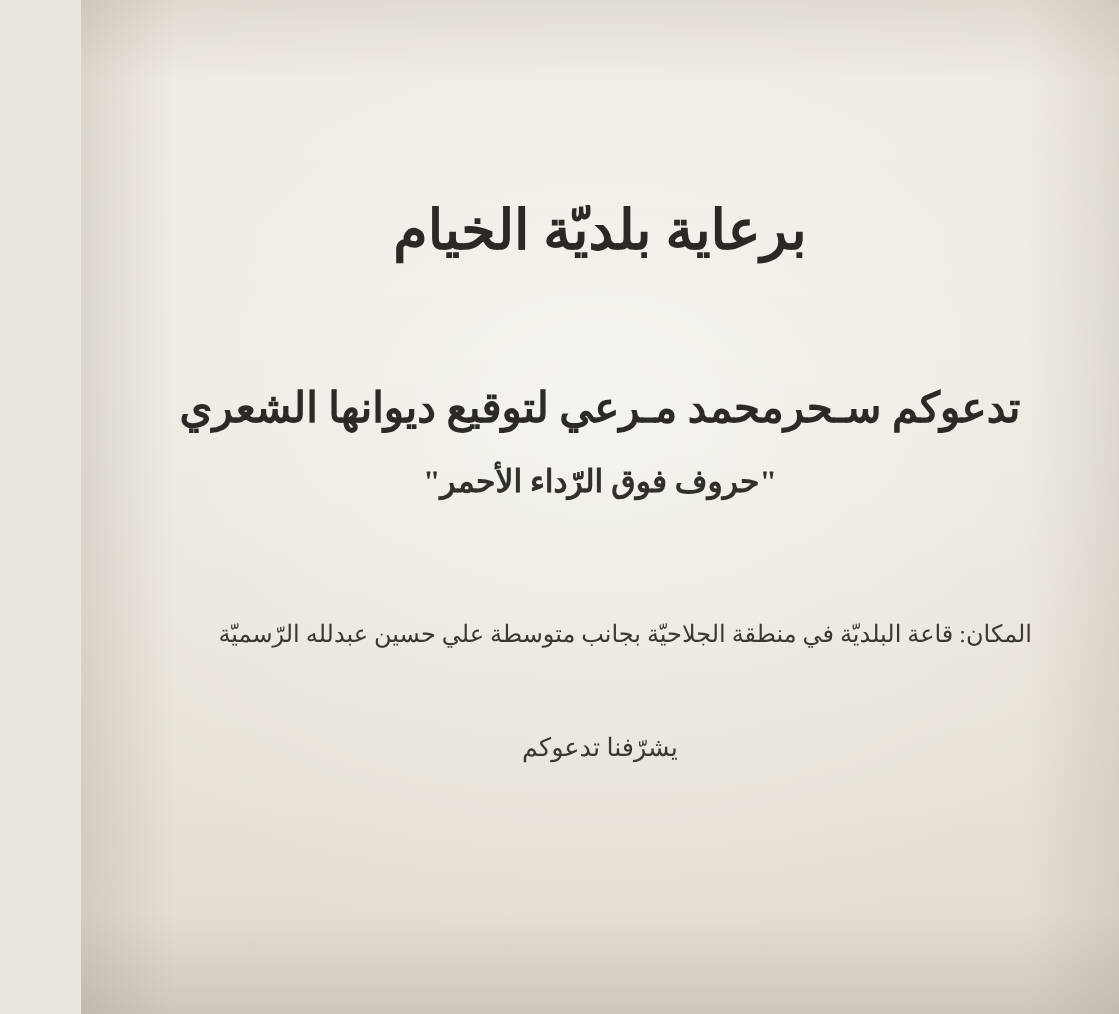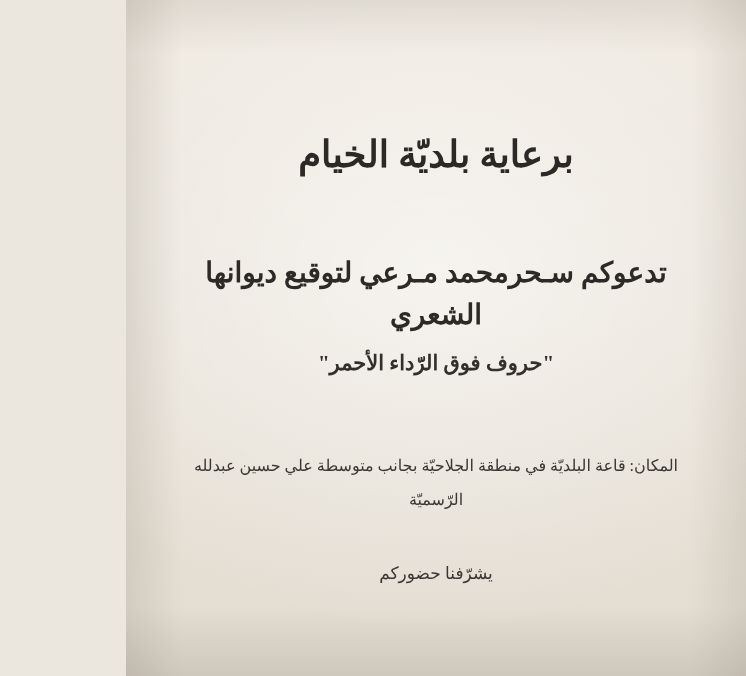--- a/index.html
+++ b/index.html
@@ -9,21 +9,21 @@
   body {
     width: 746px;
     height: 676px;
     overflow: hidden;
     background: #ece7de;
     font-family: "Liberation Serif", "DejaVu Serif", serif;
   }
 
   .page {
     position: relative;
-    width: 620px;
+    width: 692px;
     height: 676px;
     box-sizing: border-box;
     
     background:
       radial-gradient(120% 90% at 50% 40%, rgba(255,255,255,0.55) 0%, rgba(255,255,255,0.0) 60%),
       linear-gradient(180deg, #efeae1 0%, #eae5db 45%, #e6e0d5 75%, #e2dbd0 100%);
   }
   .page::after {
     
     content: "";
@@ -72,20 +72,21 @@
     font-size: 21px;
     line-height: 1.5;
     font-weight: 700;
     color: #33302c;
   }
 
   .details {
     margin: 0 auto;
     padding-top: 70px;
     max-width: 600px;
+    text-align: right;
   }
   .detail-line {
     margin: 0;
     font-size: 16px;
     line-height: 2.1;
     font-weight: 400;
     color: #3b3733;
   }
 
   .closing {
@@ -106,16 +107,16 @@
     <p class="patron">برعاية بلديّة الخيام</p>
 
     <p class="invite">تدعوكم سـحرمحمد مـرعي لتوقيع ديوانها الشعري</p>
 
     <p class="book-title">"حروف فوق الرّداء الأحمر"</p>
 
     <div class="details">
       <p class="detail-line">المكان: قاعة البلديّة في منطقة الجلاحيّة بجانب متوسطة علي حسين عبدلله الرّسميّة</p>
     </div>
 
-    <p class="closing">يشرّفنا حضوركم</p>
+    <p class="closing">يشرّفنا تدعوكم</p>
 
   </div>
 </div>
 
 </body></html>

